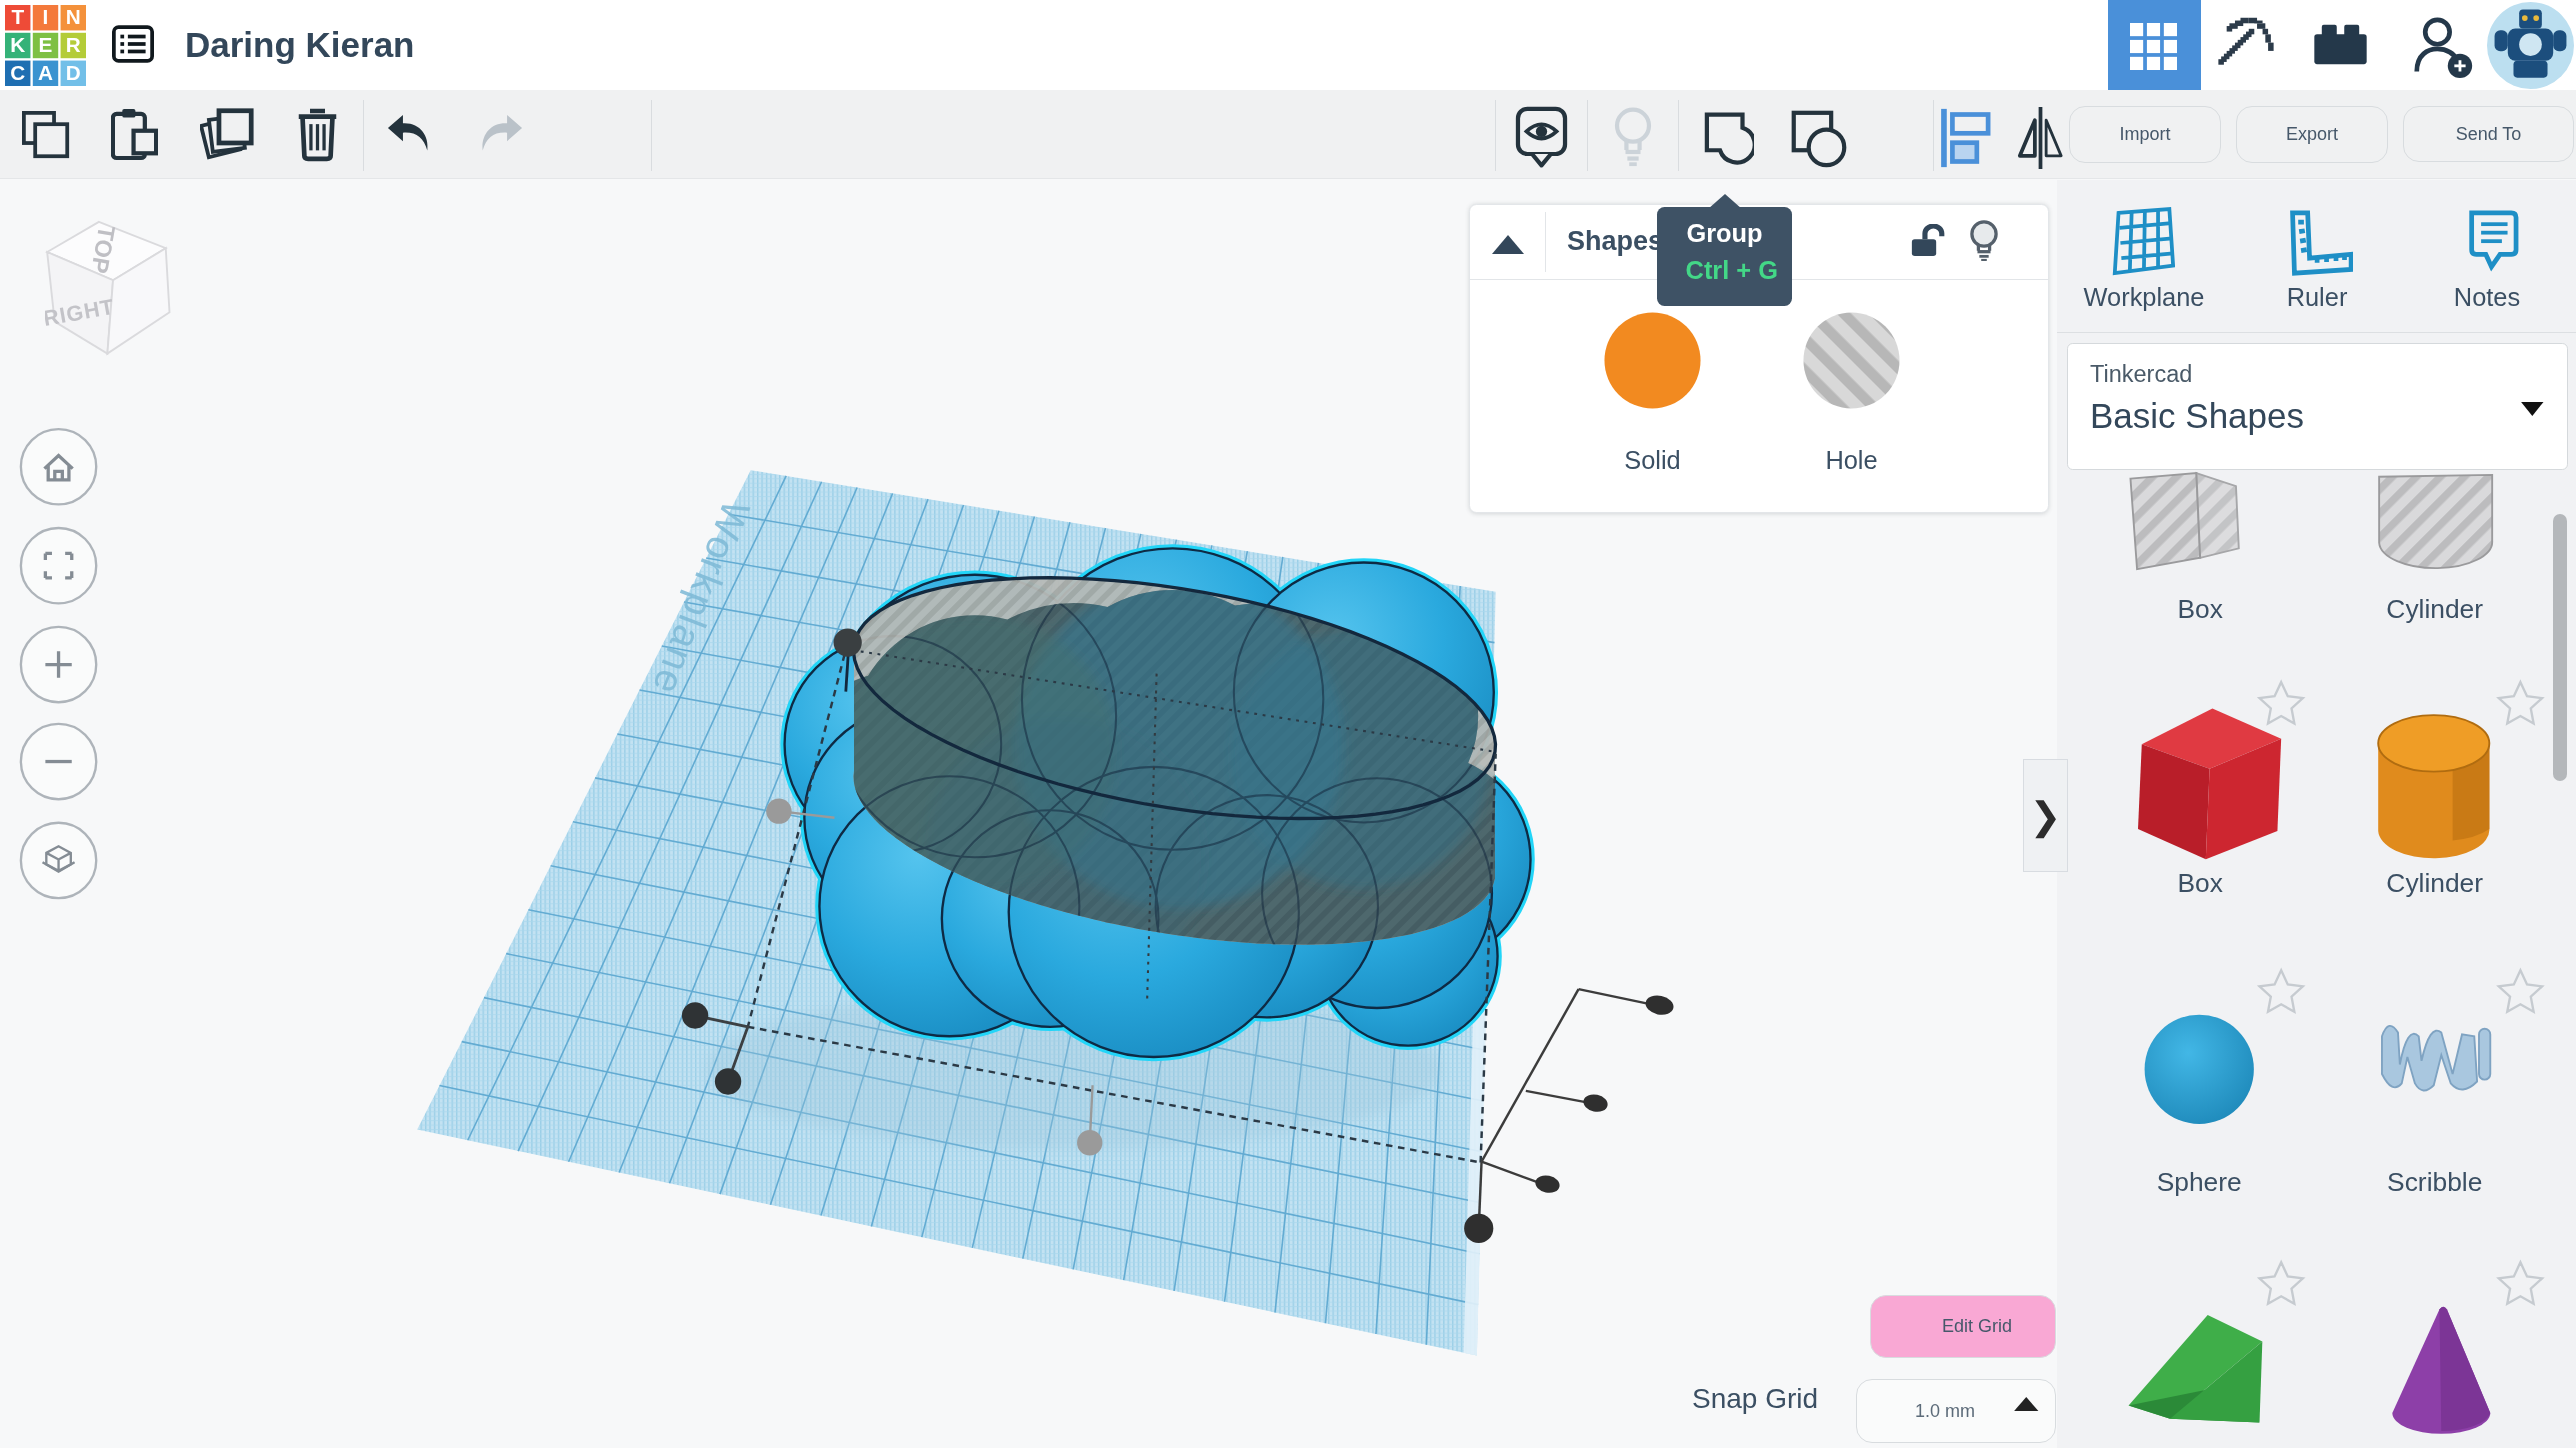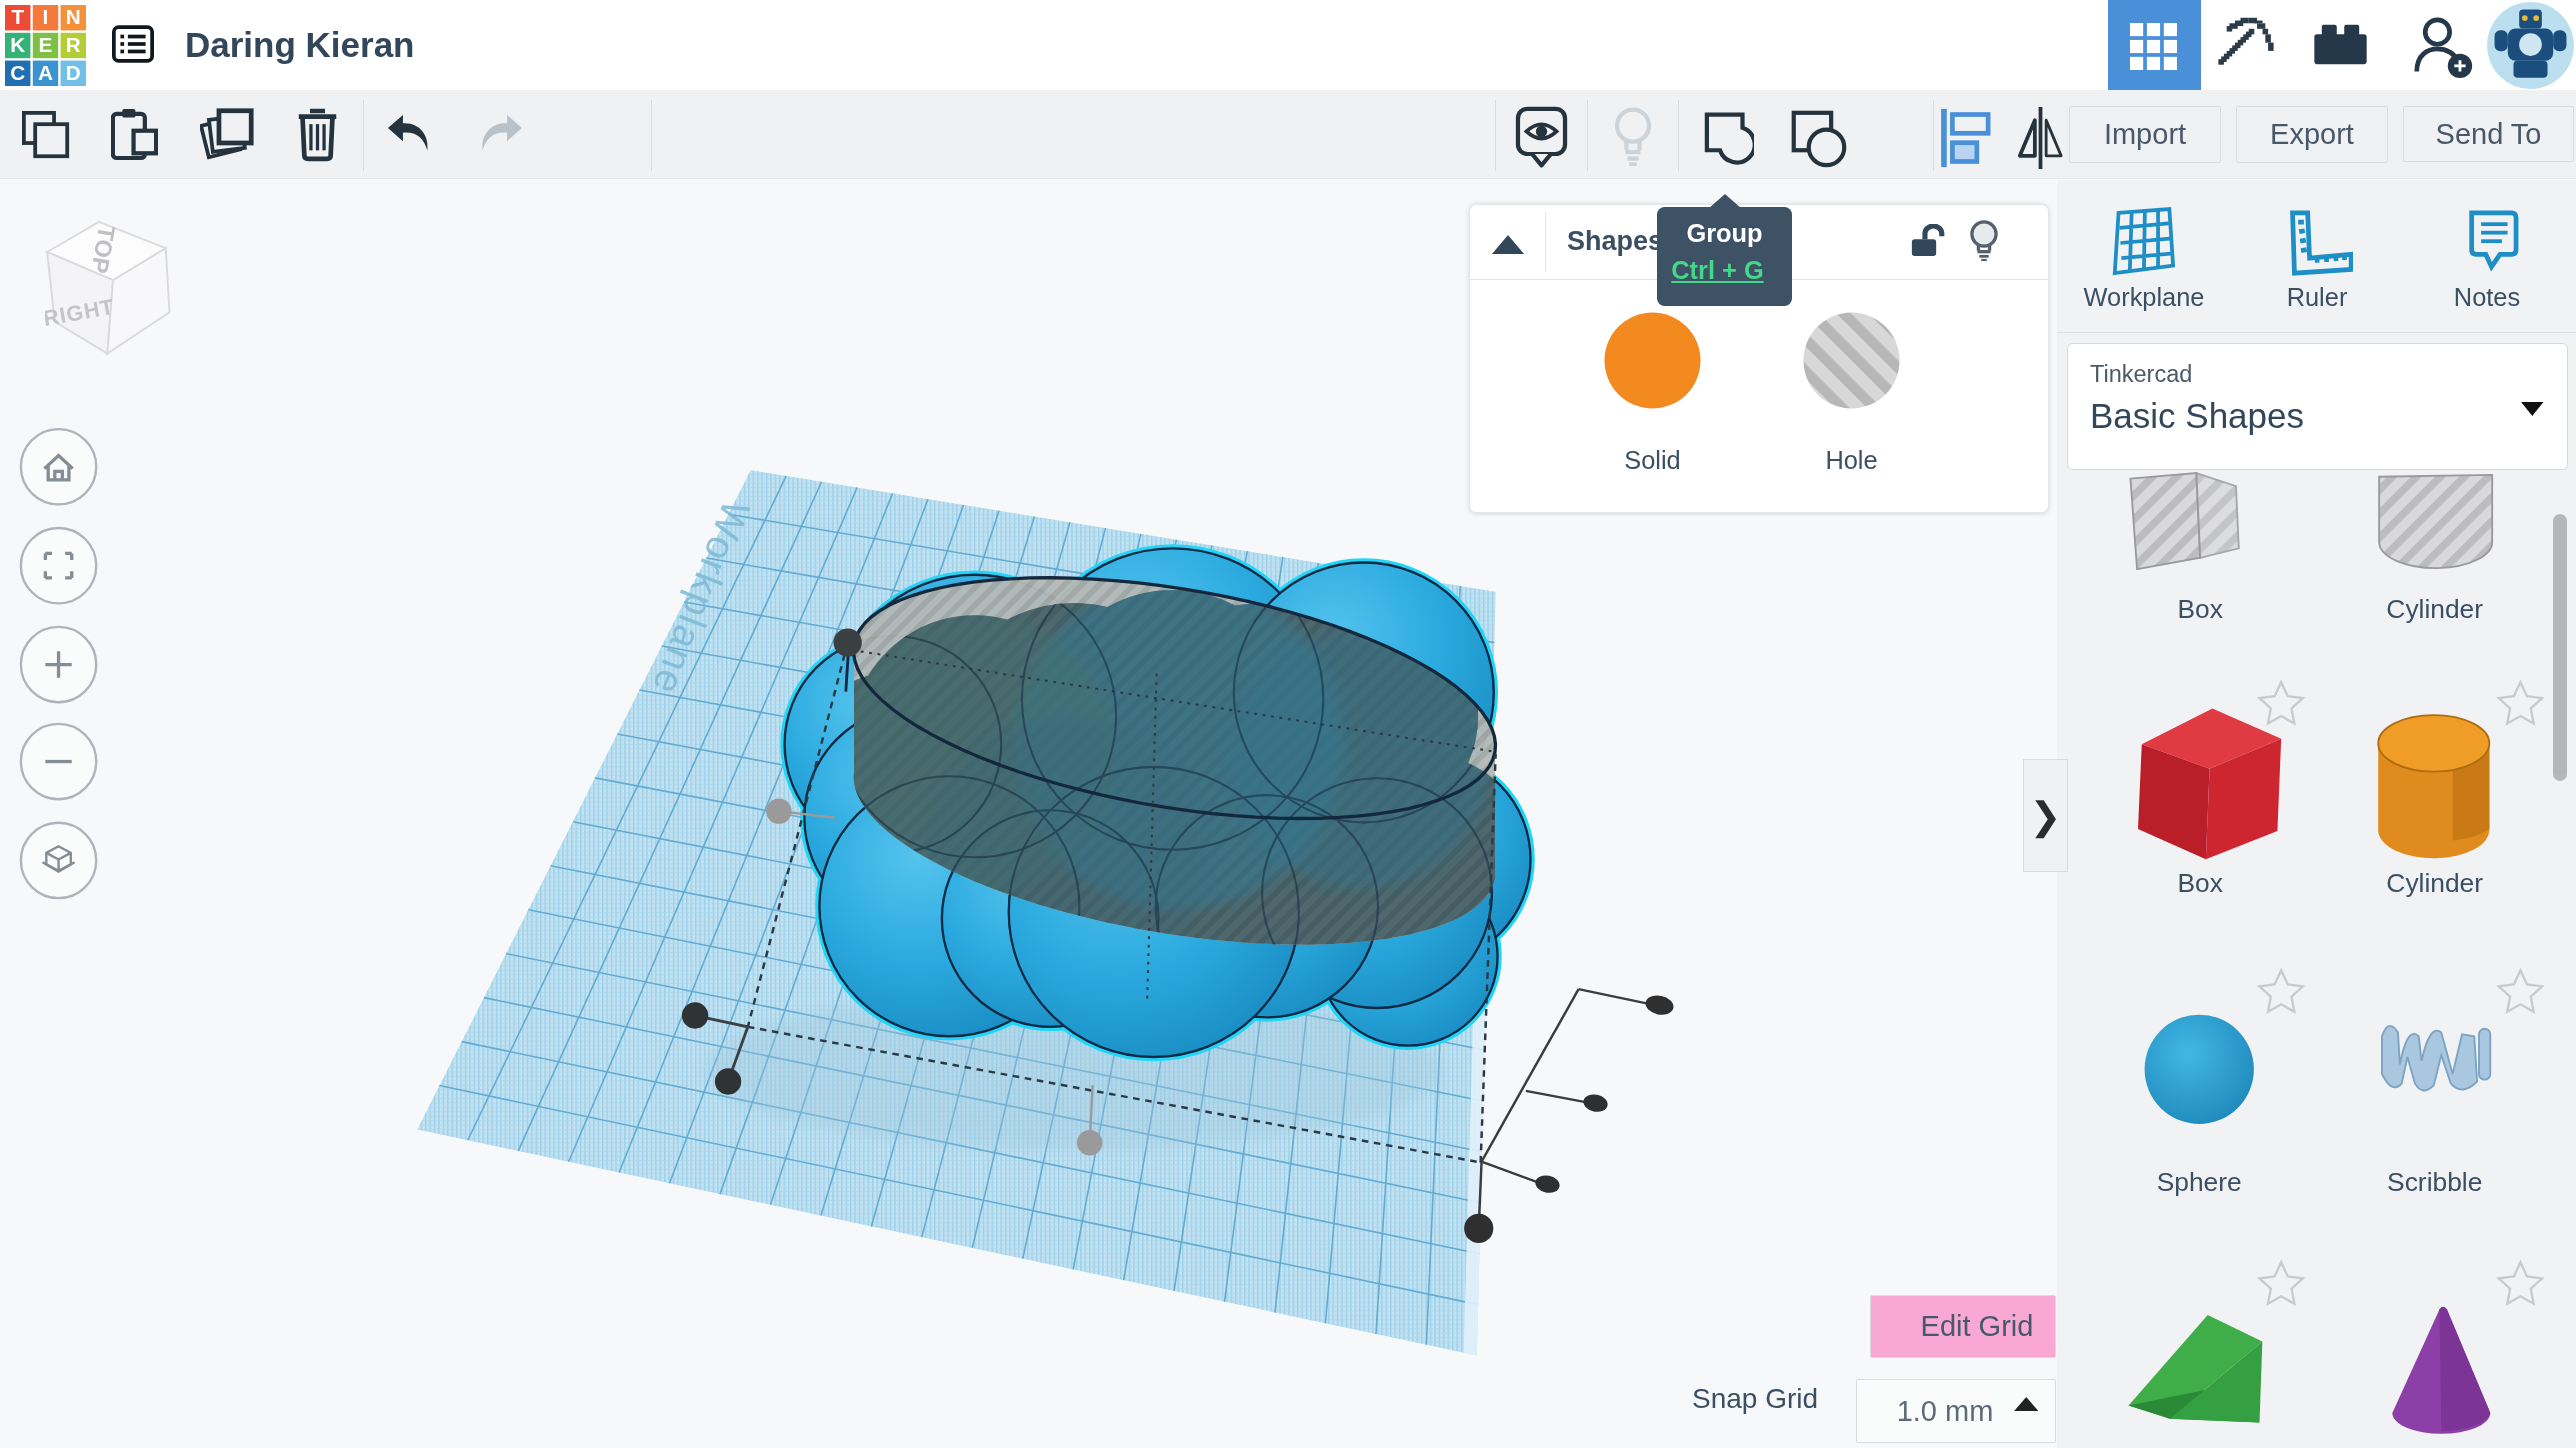--- a/index.html
+++ b/index.html
@@ -1,21 +1,21 @@
 <!DOCTYPE html>
 <html style="font-size:15px"><head><meta charset="utf-8">
 <style>
 *{margin:0;padding:0;box-sizing:border-box;}
 html,body{width:2576px;height:1449px;overflow:hidden;background:#f7f8f9;font-family:"Liberation Sans",sans-serif;}
 .abs{position:absolute;}
 #topbar{left:0;top:0;width:2576px;height:90px;background:#fff;}
 #toolbar{left:0;top:90px;width:2576px;height:89px;background:#f0f1f2;border-bottom:0.9px solid #e4e6e8;}
 #sidebar{left:2057px;top:180px;width:519px;height:1269px;background:#f1f2f4;}
 .sep{position:absolute;top:100px;width:0.9px;height:71px;background:#d9dcdf;}
-.btn{position:absolute;background:#f0f1f2;border:0.9px solid #d8dcdf;border-radius:2px;color:#46586a;font-size:29px;display:flex;align-items:center;justify-content:center;}
+.btn{position:absolute;background:#f0f1f2;border:0.9px solid #d8dcdf;border-radius:16px;color:#46586a;font-size:18px;display:flex;align-items:center;justify-content:center;}
 .panel{position:absolute;background:#fff;border:0.9px solid #e3e6e9;border-radius:7.5px;box-shadow:0 0.9px 4.7px rgba(60,70,80,.18);}
 .lbl{position:absolute;color:#3b4f63;font-size:25.4px;text-align:center;}
 </style></head>
 <body>
 <svg class="abs" style="left:0;top:0" width="2576" height="1449" viewBox="0 0 2735 1538">
  <defs>
   <pattern id="wpfine" width="4.7" height="4.7" patternUnits="userSpaceOnUse">
     <rect width="4.7" height="4.7" fill="#c3e2f2"></rect>
     <rect x="0" y="0" width="1.5" height="4.7" fill="#94cbe5" opacity="0.85"></rect>
     <rect x="0" y="0" width="4.7" height="1.1" fill="#a9d7ec" opacity="0.75"></rect>
@@ -472,21 +472,21 @@
   <circle cx="60" cy="60" r="59" fill="#fff"></circle>
     <circle cx="60" cy="60" r="51" fill="url(#hol)"></circle>
 </svg>
 <div class="lbl" style="left:1795px;top:446px;width:113px;">Hole</div>
 
 <div class="abs" style="left:1657px;top:207px;width:135px;height:99px;background:#3e5265;border-radius:7.5px;"></div>
 <svg class="abs" style="left:1709px;top:194px" width="32" height="14" viewBox="0 0 34 15">
     <polygon points="17,0 34,15 0,15" fill="#3e5265"></polygon>
   </svg>
 <div class="abs" style="left:1657px;top:219px;width:135px;text-align:center;font-size:25.4px;font-weight:bold;color:#fff;">Group</div>
-<div class="abs" style="left:1657px;top:256px;width:121px;text-align:center;font-size:25.4px;font-weight:bold;color:#43d787;text-decoration:underline;">Ctrl + G</div>
+<div class="abs" style="left:1657px;top:256px;width:121px;text-align:right;font-size:25.4px;font-weight:bold;color:#43d787;">Ctrl + G</div>
 
 <svg class="abs" style="left:2111px;top:207px" width="64" height="72" viewBox="0 0 68 76">
   <g fill="none" stroke="#1e8fc6" stroke-width="4">
   <polygon points="8,6 62,2 66,62 4,70"></polygon>
   <path d="M9,22 L64,17 M10,38 L65,33 M11,54 L66,49 M22,4 L20,68 M36,3 L35,66 M50,3 L50,64"></path>
   </g>
 </svg>
 <div class="lbl" style="left:2078px;top:283px;width:132px;">Workplane</div>
 <svg class="abs" style="left:2285px;top:209px" width="68" height="68" viewBox="0 0 72 72">
   <g fill="none" stroke="#1e8fc6" stroke-width="5">

